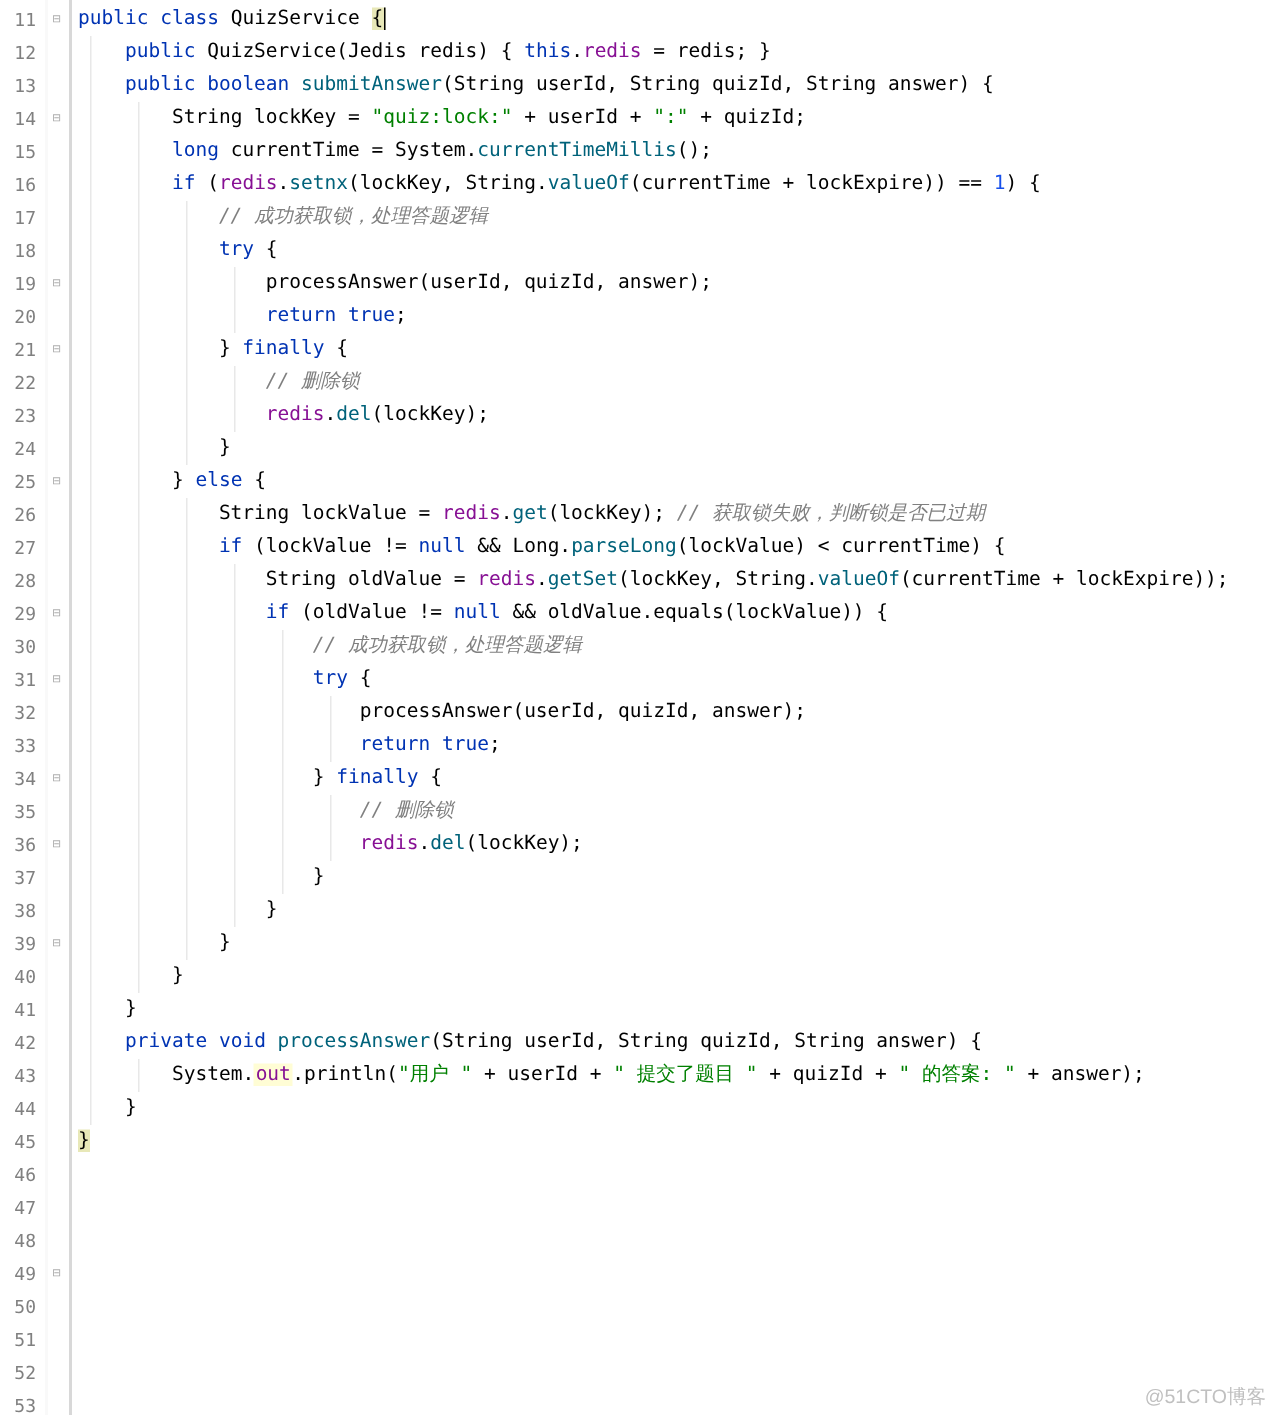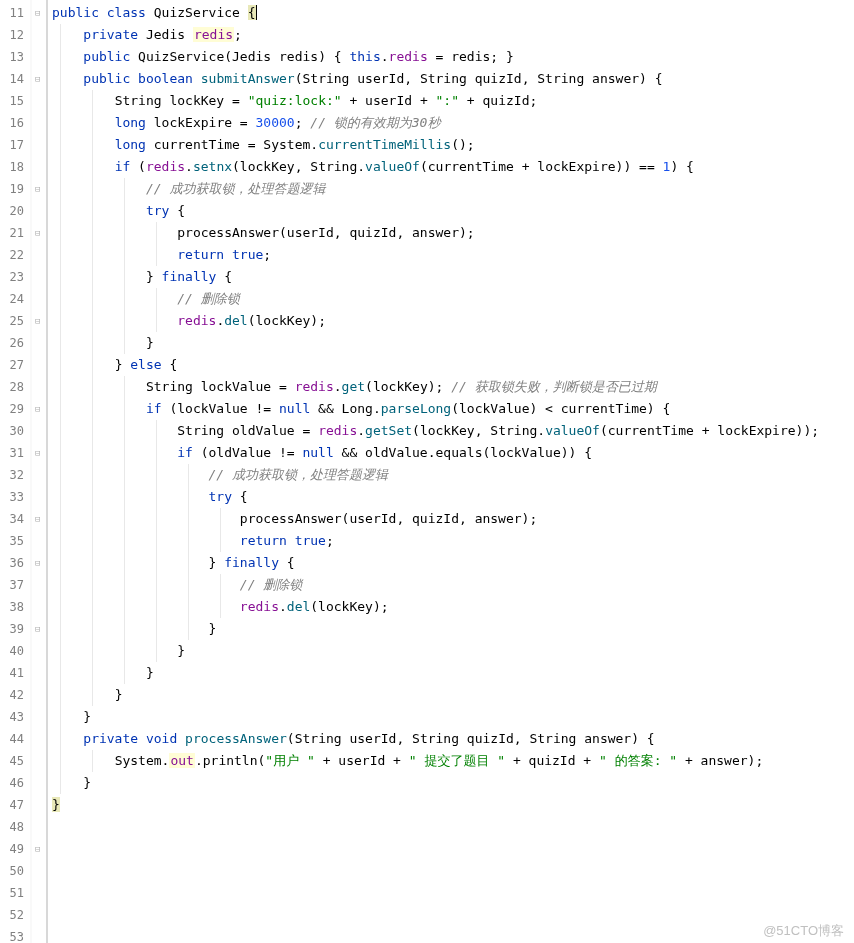--- a/index.html
+++ b/index.html
@@ -154,25 +154,23 @@
       <div class="fold-icon" style="top: 405px;">⊟</div>
       <div class="fold-icon" style="top: 449px;">⊟</div>
       <div class="fold-icon" style="top: 515px;">⊟</div>
       <div class="fold-icon" style="top: 559px;">⊟</div>
       <div class="fold-icon" style="top: 625px;">⊟</div>
       <div class="fold-icon" style="top: 845px;">⊟</div>
     </div>
   <div class="gutter-bar"></div>
   <div class="code-area">
       <div class="code-line"><span></span><span class="kw">public</span><span> </span><span class="kw">class</span><span> </span><span class="cls">QuizService</span><span> </span><span class="hl cursor">{</span></div>
-      <div class="code-line"><span class="indent-guide" style="left: 8px;"></span><span>    </span><span class="kw">private</span><span> </span><span class="cls">Jedis</span><span> </span><span class="fld hl2">redis</span><span class="txt">;</span></div>
       <div class="code-line"><span class="indent-guide" style="left: 8px;"></span><span>    </span><span class="kw">public</span><span> </span><span class="cls">QuizService</span><span class="txt">(</span><span class="cls">Jedis</span><span class="txt"> redis) { </span><span class="kw">this</span><span class="txt">.</span><span class="fld">redis</span><span class="txt"> = redis; }</span></div>
       <div class="code-line"><span class="indent-guide" style="left: 8px;"></span><span>    </span><span class="kw">public</span><span> </span><span class="kw">boolean</span><span> </span><span class="mth">submitAnswer</span><span class="txt">(String userId, String quizId, String answer) {</span></div>
       <div class="code-line"><span class="indent-guide" style="left: 8px;"></span><span class="indent-guide" style="left: 40px;"></span><span>        </span><span class="txt">String lockKey = </span><span class="str">"quiz:lock:"</span><span class="txt"> + userId + </span><span class="str">":"</span><span class="txt"> + quizId;</span></div>
-      <div class="code-line"><span class="indent-guide" style="left: 8px;"></span><span class="indent-guide" style="left: 40px;"></span><span>        </span><span class="kw">long</span><span class="txt"> lockExpire = </span><span class="num">30000</span><span class="txt">; </span><span class="cmt">// 锁的有效期为30秒</span></div>
       <div class="code-line"><span class="indent-guide" style="left: 8px;"></span><span class="indent-guide" style="left: 40px;"></span><span>        </span><span class="kw">long</span><span class="txt"> currentTime = System.</span><span class="mth">currentTimeMillis</span><span class="txt">();</span></div>
       <div class="code-line"><span class="indent-guide" style="left: 8px;"></span><span class="indent-guide" style="left: 40px;"></span><span>        </span><span class="kw">if</span><span class="txt"> (</span><span class="fld">redis</span><span class="txt">.</span><span class="mth">setnx</span><span class="txt">(lockKey, String.</span><span class="mth">valueOf</span><span class="txt">(currentTime + lockExpire)) == </span><span class="num">1</span><span class="txt">) {</span></div>
       <div class="code-line"><span class="indent-guide" style="left: 8px;"></span><span class="indent-guide" style="left: 40px;"></span><span class="indent-guide" style="left: 72px;"></span><span>            </span><span class="cmt">// 成功获取锁，处理答题逻辑</span></div>
       <div class="code-line"><span class="indent-guide" style="left: 8px;"></span><span class="indent-guide" style="left: 40px;"></span><span class="indent-guide" style="left: 72px;"></span><span>            </span><span class="kw">try</span><span class="txt"> {</span></div>
       <div class="code-line"><span class="indent-guide" style="left: 8px;"></span><span class="indent-guide" style="left: 40px;"></span><span class="indent-guide" style="left: 72px;"></span><span class="indent-guide" style="left: 104px;"></span><span>                </span><span class="txt">processAnswer(userId, quizId, answer);</span></div>
       <div class="code-line"><span class="indent-guide" style="left: 8px;"></span><span class="indent-guide" style="left: 40px;"></span><span class="indent-guide" style="left: 72px;"></span><span class="indent-guide" style="left: 104px;"></span><span>                </span><span class="kw">return</span><span> </span><span class="kw">true</span><span class="txt">;</span></div>
       <div class="code-line"><span class="indent-guide" style="left: 8px;"></span><span class="indent-guide" style="left: 40px;"></span><span class="indent-guide" style="left: 72px;"></span><span>            </span><span class="txt">} </span><span class="kw">finally</span><span class="txt"> {</span></div>
       <div class="code-line"><span class="indent-guide" style="left: 8px;"></span><span class="indent-guide" style="left: 40px;"></span><span class="indent-guide" style="left: 72px;"></span><span class="indent-guide" style="left: 104px;"></span><span>                </span><span class="cmt">// 删除锁</span></div>
       <div class="code-line"><span class="indent-guide" style="left: 8px;"></span><span class="indent-guide" style="left: 40px;"></span><span class="indent-guide" style="left: 72px;"></span><span class="indent-guide" style="left: 104px;"></span><span>                </span><span class="fld">redis</span><span class="txt">.</span><span class="mth">del</span><span class="txt">(lockKey);</span></div>
       <div class="code-line"><span class="indent-guide" style="left: 8px;"></span><span class="indent-guide" style="left: 40px;"></span><span class="indent-guide" style="left: 72px;"></span><span>            </span><span class="txt">}</span></div>

